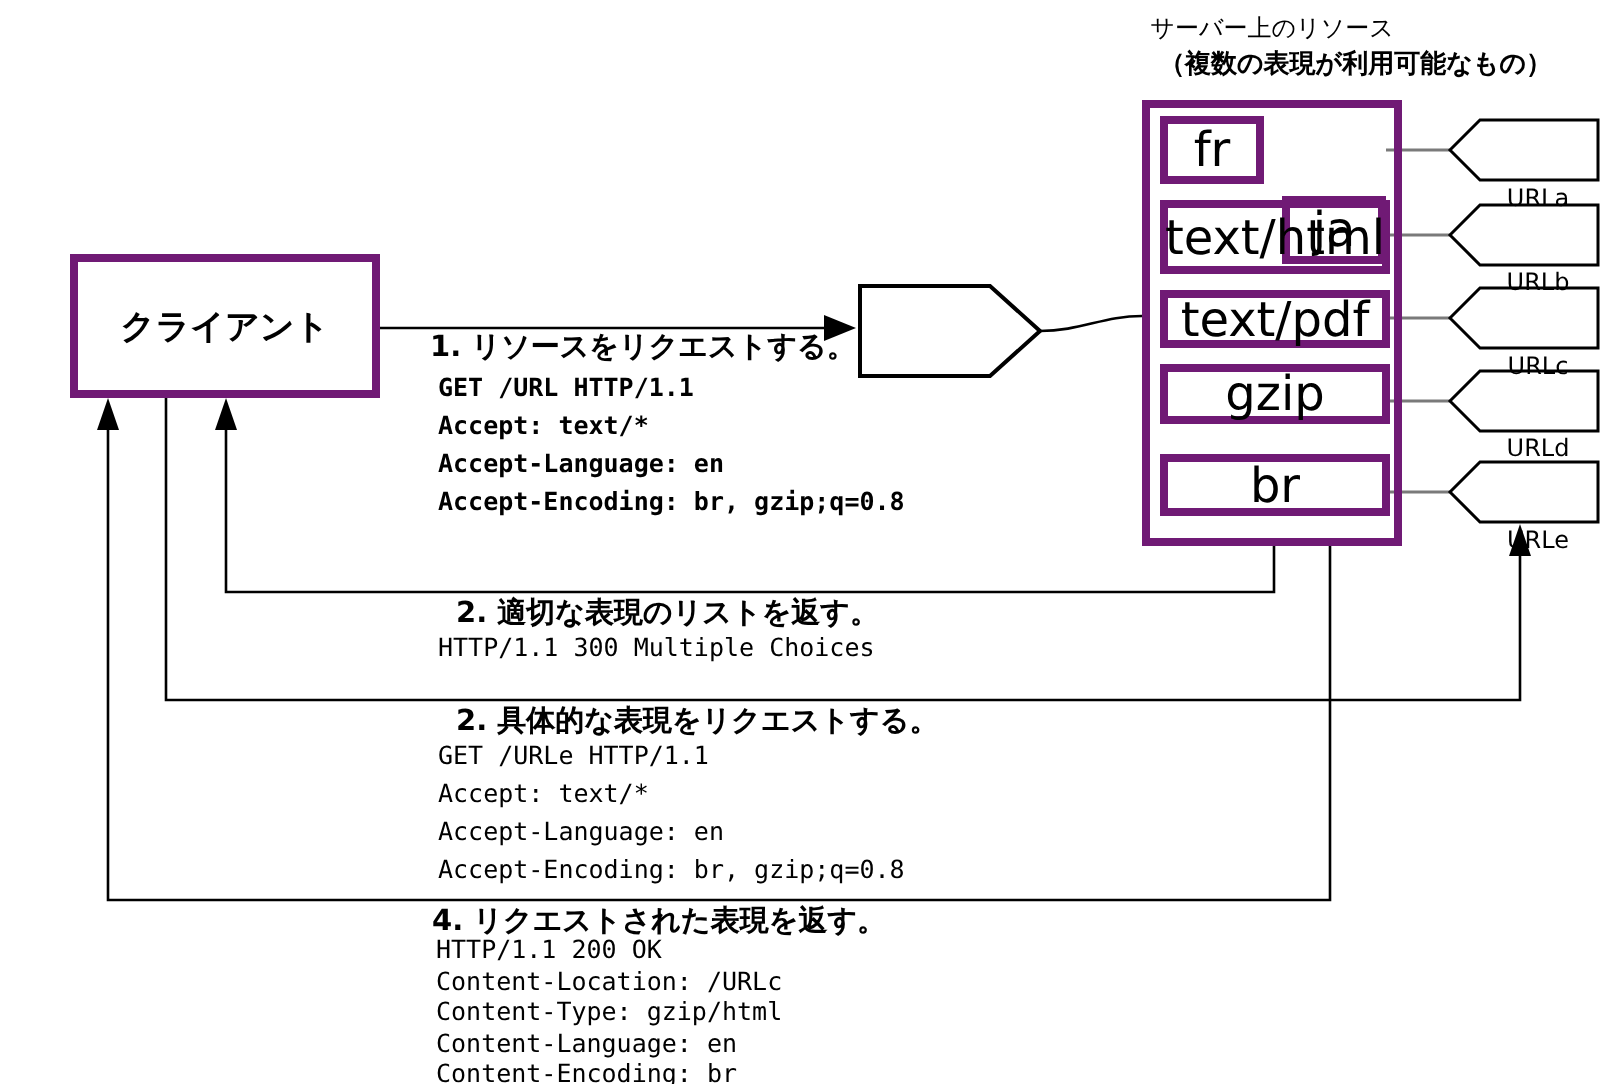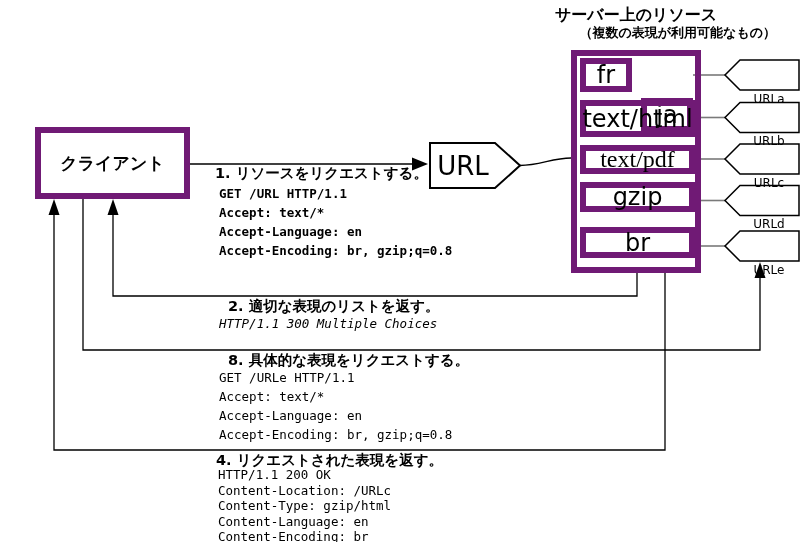--- a/index.html
+++ b/index.html
@@ -1,45 +1,45 @@
 <!DOCTYPE html>
 <html><head>
 <meta charset="utf-8">
 <style>
   html,body{margin:0;padding:0;background:#fff;}
   #canvas{position:relative;width:801px;height:542px;background:#ffffff;overflow:hidden;
           font-family:"DejaVu Sans",sans-serif;color:#000;}
   #lines{position:absolute;left:0;top:0;width:801px;height:542px;}
-  .box{position:absolute;border:6px solid #701a75;box-sizing:border-box;
+  .box{position:absolute;border:4px solid #701a75;box-sizing:border-box;
        display:flex;align-items:center;justify-content:center;background:transparent;}
   .client{left:35px;top:127px;width:155px;height:72px;font-size:17px;font-weight:bold;}
   .server{left:571px;top:50px;width:130px;height:223px;}
   .rep{font-size:24px;}
   .rep-fr{left:580px;top:58px;width:52px;height:34px;}
   .rep-ja{left:641px;top:58px;width:52px;height:34px;margin-top:40px;}
   .rep-html{left:580px;top:100px;width:115px;height:37px;}
-  .rep-pdf{left:580px;top:145px;width:115px;height:29px;font-family:Liberation Serif, serif;}
+  .rep-pdf{left:580px;top:145px;width:115px;height:29px;}
   .rep-gzip{left:580px;top:182px;width:115px;height:30px;}
   .rep-br{left:580px;top:227px;width:115px;height:31px;}
   .hdr{position:absolute;left:496px;top:5px;width:280px;text-align:center;}
-  .hdr-l1{font-size:16px;font-weight:bold;line-height:19px;}
+  .hdr-l1{font-size:12px;font-weight:normal;line-height:19px;}
   .hdr-l2{font-size:13px;font-weight:bold;line-height:17px;text-align:right;}
   .url-label{position:absolute;left:430px;top:143px;width:66px;height:45px;
              display:flex;align-items:center;justify-content:center;font-size:26px;}
   .tag-label{position:absolute;left:725px;width:74px;height:30px;padding-left:14px;
              box-sizing:border-box;display:flex;align-items:center;justify-content:center;
              font-size:12px;margin-top:24px;}
   .tl-a{top:60px;} .tl-b{top:102px;} .tl-c{top:144px;} .tl-d{top:185px;} .tl-e{top:231px;}
   .msg-title{position:absolute;font-size:14.5px;font-weight:bold;white-space:nowrap;}
   .msg-lines{position:absolute;font-family:"DejaVu Sans Mono",monospace;font-size:12.5px;
              white-space:pre;}
   .msg-lines div{height:19px;line-height:19px;}
   .msg4-lines div{height:15.5px;line-height:15.5px;}
   .t1{left:215px;top:164px;} .b1{left:219px;top:184px;font-weight:bold;}
-  .t2{left:228px;top:297px;} .b2{left:219px;top:314px;font-style:italic;}
+  .t2{left:228px;top:297px;} .b2{left:219px;top:314px;}
   .t3{left:228px;top:351px;} .b3{left:219px;top:368px;}
   .t4{left:216px;top:451px;} .b4{left:218px;top:467px;}
 </style>
 </head>
 <body>
 
 <div id="canvas">
 
   <svg id="lines" viewBox="0 0 801 542">
 
@@ -95,33 +95,32 @@
   <div class="box rep rep-pdf">
     <span>text/pdf</span>
   </div>
   <div class="box rep rep-gzip">
     <span>gzip</span>
   </div>
   <div class="box rep rep-br">
     <span>br</span>
   </div>
 
-  <div class="url-label">URL</div>
 
   <div class="tag-label tl-a">URLa</div>
   <div class="tag-label tl-c">URLc</div>
   <div class="tag-label tl-b">URLb</div>
   <div class="tag-label tl-d">URLd</div>
   <div class="tag-label tl-e">URLe</div>
 
   <div class="msg-title t1">1. リソースをリクエストする。</div>
   <div class="msg-lines b1"><div>GET /URL HTTP/1.1</div><div>Accept: text/*</div><div>Accept-Language: en</div><div>Accept-Encoding: br, gzip;q=0.8</div></div>
 
   <div class="msg-title t2">2. 適切な表現のリストを返す。</div>
   <div class="msg-lines b2"><div>HTTP/1.1 300 Multiple Choices</div></div>
 
-  <div class="msg-title t3">8. 具体的な表現をリクエストする。</div>
+  <div class="msg-title t3">2. 具体的な表現をリクエストする。</div>
   <div class="msg-lines b3"><div>GET /URLe HTTP/1.1</div><div>Accept: text/*</div><div>Accept-Language: en</div><div>Accept-Encoding: br, gzip;q=0.8</div></div>
 
   <div class="msg-title t4">4. リクエストされた表現を返す。</div>
   <div class="msg-lines msg4-lines b4"><div>HTTP/1.1 200 OK</div><div>Content-Location: /URLc</div><div>Content-Type: gzip/html</div><div>Content-Language: en</div><div>Content-Encoding: br</div></div>
 
 </div>
 
 </body></html>

